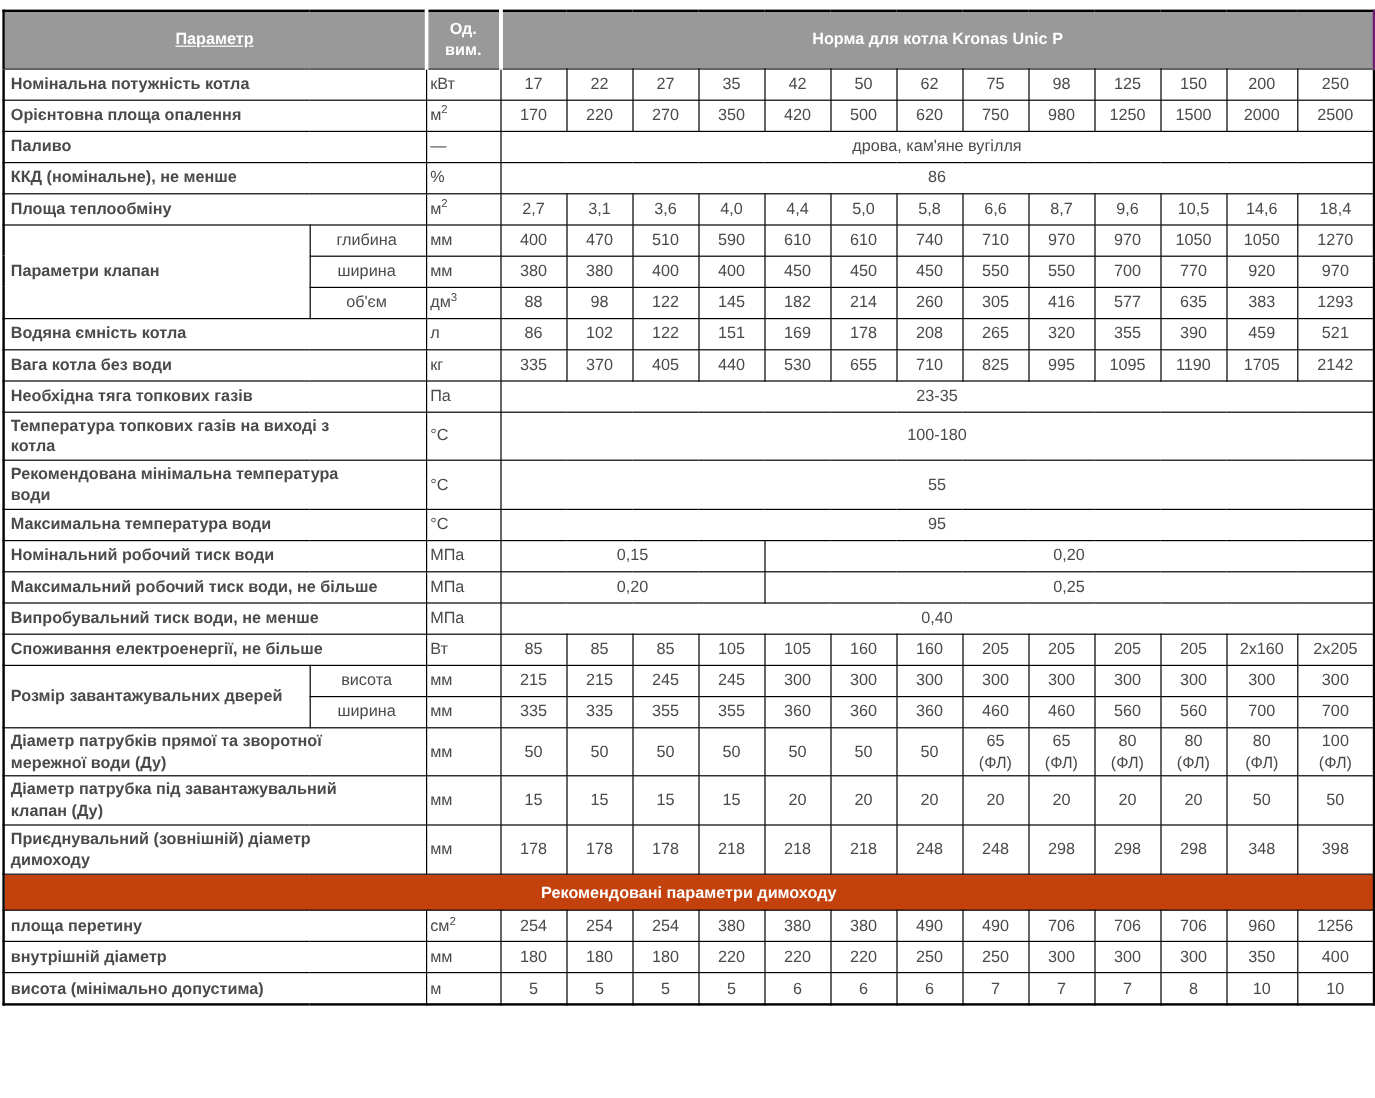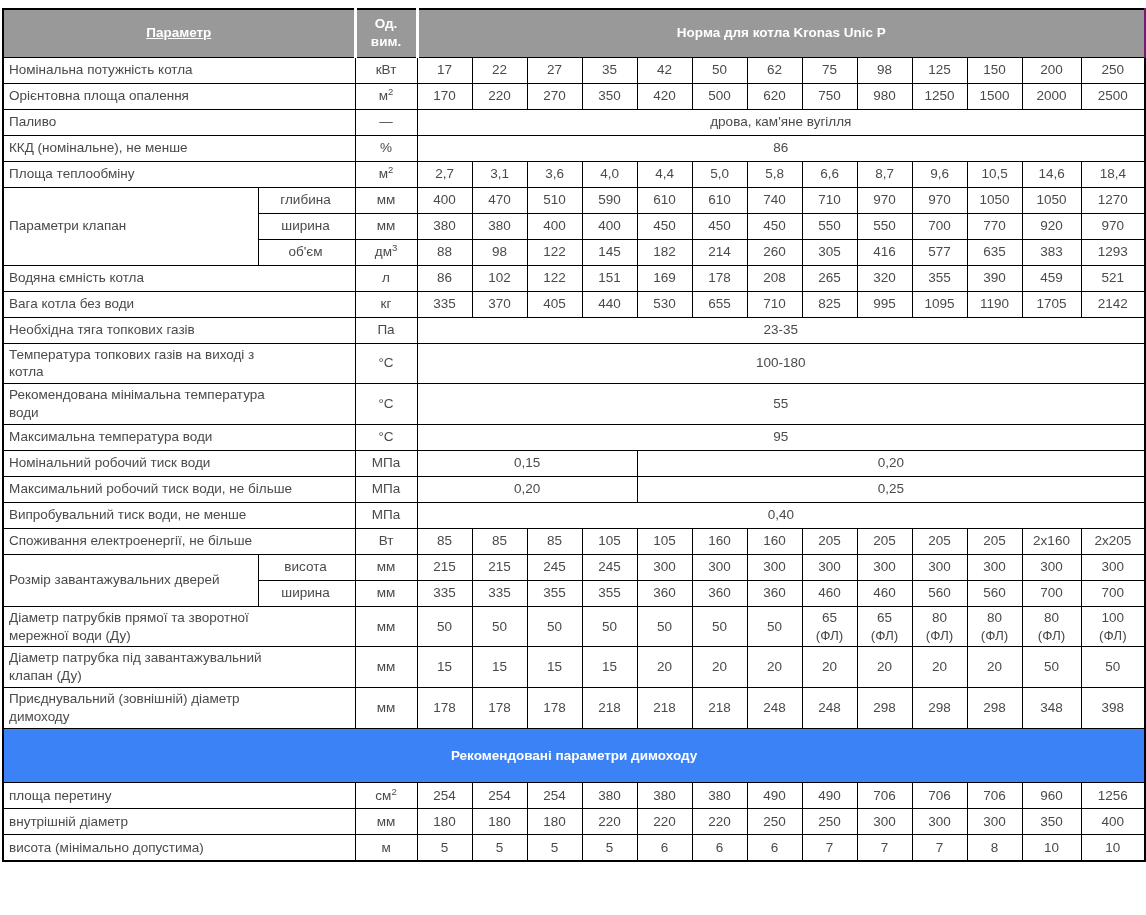--- a/index.html
+++ b/index.html
@@ -32,31 +32,31 @@
     height: 48px;
     white-space: pre-line;
     border-left: 3px solid #ffffff;
     border-right: 3px solid #ffffff;
     border-top: 2px solid #000;
     border-bottom: 1px solid #000;
   }
   th.hd:first-child { border-left: 2px solid #000; text-decoration: underline; }
   th.hd:last-child  { border-right: 2px solid #701a75; }
 
-  td.pname { text-align: left; padding-left: 5px; white-space: pre-line; }
+  td.pname { text-align: left; padding-left: 5px; white-space: pre-line; font-weight: bold; }
   td.psub  { text-align: center; padding-right: 5px; margin-left: 28px; }
-  td.unit  { text-align: center; }
+  td.unit  { }
   td.val   { text-align: center; white-space: pre-line; }
   td.section {
-    background: #3b82f6;
+    background: #c2410c;
     color: #ffffff;
     font-weight: 600;
     text-align: center;
     height: 20px;
-    padding: 18px 3px;
+    padding: 6px 3px;
   }
   sup { font-size: 9.5px; line-height: 0; }
 </style>
 </head>
 <body>
 
 <div class="page">
   <table class="spec">
     <colgroup>
       <col style="width:255px">

